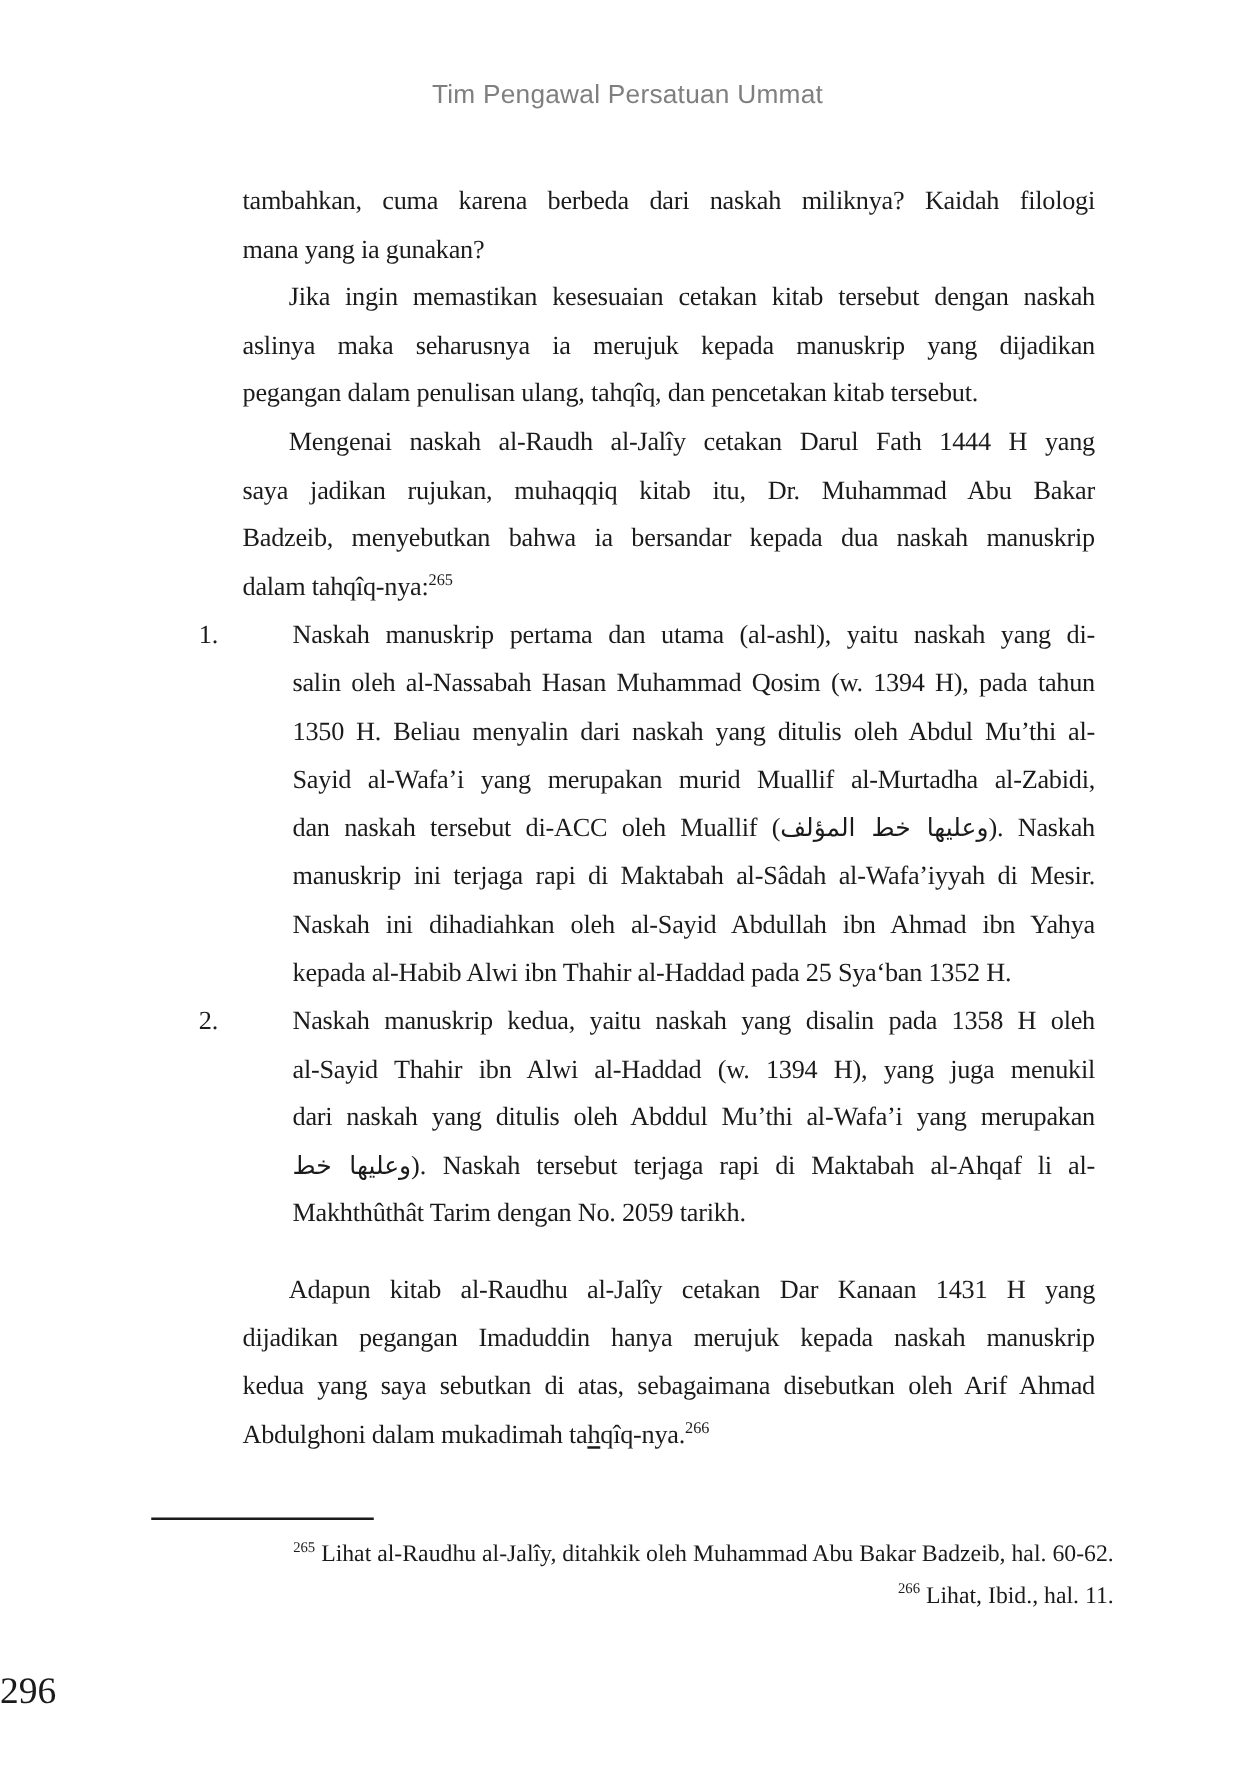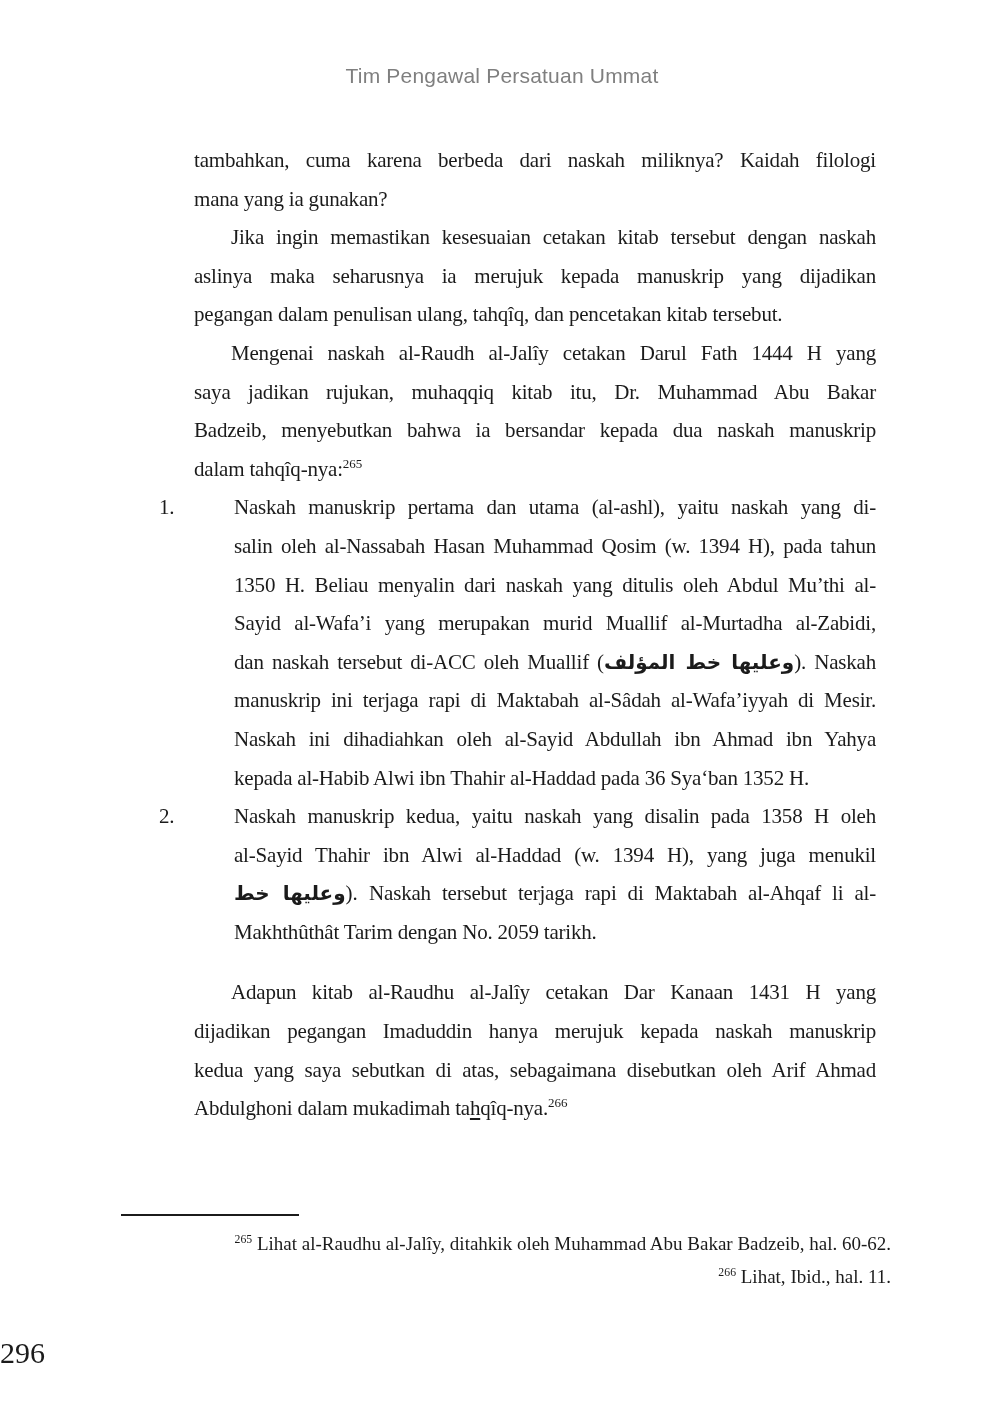--- a/index.html
+++ b/index.html
@@ -21,21 +21,21 @@
   }
   .line { text-align:justify; text-align-last:justify;margin-left:35px; }
   .line.last { text-align-last:left; }
   .para.indent .line:first-child { text-indent:37px; }
   .block-gap { height:22px; }
   .list-item { display:flex; }
   .list-marker { flex:none; width:40px; }
   .item-body { flex:1; min-width:0; }
   .it { }
   .ul { text-decoration:underline; text-underline-offset:3px; }
-  .ar { font-family:"DejaVu Sans", sans-serif; font-weight:bold; font-size:0.95em; }
+  .ar { font-family:"DejaVu Sans", sans-serif; font-weight:normal; font-size:0.95em; }
   sup { font-size:0.62em; line-height:0; vertical-align:super; letter-spacing:0; }
   .footnotes {
     position:absolute; top:1214px; left:121px; width:770px;
     font-size:19px; line-height:33px;
   }
   .footnote-rule {
     width:178px; height:0; border-top:2px solid #1b1b1b; margin-bottom:11px;
   }
   .footnote { text-align:right; }
   .page-number {
@@ -68,28 +68,29 @@
       <div class="list-item">
         <div class="list-marker">1.</div>
         <div class="item-body">
           <div class="line"><span>Naskah manuskrip pertama dan utama (</span><span class="it">al-ashl</span><span>), yaitu naskah yang di-</span></div>
           <div class="line"><span>salin oleh al-Nassabah Hasan Muhammad Qosim (w. 1394 H), pada tahun</span></div>
           <div class="line"><span>1350 H. Beliau menyalin dari naskah yang ditulis oleh Abdul Mu’thi al-</span></div>
           <div class="line"><span>Sayid al-Wafa’i yang merupakan murid Muallif al-Murtadha al-Zabidi,</span></div>
           <div class="line"><span>dan naskah tersebut di-ACC oleh Muallif (</span><span dir="rtl" class="ar">وعليها خط المؤلف</span><span>). Naskah</span></div>
           <div class="line"><span>manuskrip ini terjaga rapi di Maktabah al-S</span><span class="it">âdah</span><span> al-Wafa’iyyah di Mesir.</span></div>
           <div class="line"><span>Naskah ini dihadiahkan oleh al-Sayid Abdullah ibn Ahmad ibn Yahya</span></div>
-          <div class="line last"><span>kepada al-Habib Alwi ibn Thahir al-Haddad pada 36 Sya‘ban 1352 H.</span></div>
+          <div class="line last"><span>kepada al-Habib Alwi ibn Thahir al-Haddad pada 25 Sya‘ban 1352 H.</span></div>
         </div>
       </div>
       <div class="list-item">
         <div class="list-marker">2.</div>
         <div class="item-body">
           <div class="line"><span>Naskah manuskrip kedua, yaitu naskah yang disalin pada 1358 H oleh</span></div>
           <div class="line"><span>al-Sayid Thahir ibn Alwi al-Haddad (w. 1394 H), yang juga menukil</span></div>
+          <div class="line"><span>dari naskah yang ditulis oleh Abddul Mu’thi al-Wafa’i yang merupakan</span></div>
           <div class="line"><span dir="rtl" class="ar">وعليها خط</span><span>). Naskah tersebut terjaga rapi di Maktabah al-Ahqaf li al-</span></div>
           <div class="line last"><span>Makhthûthât Tarim dengan No. 2059 </span><span class="it">tarikh</span><span>.</span></div>
         </div>
       </div>
       <div class="block-gap"></div>
       <div class="para indent">
         <div class="line"><span>Adapun kitab </span><span class="it">al-Raudhu al-Jalîy</span><span> cetakan Dar Kanaan 1431 H yang</span></div>
         <div class="line"><span>dijadikan pegangan Imaduddin hanya merujuk kepada </span><span class="it">naskah manuskrip</span></div>
         <div class="line"><span class="it">kedua</span><span> yang saya sebutkan di atas, sebagaimana disebutkan oleh Arif Ahmad</span></div>
         <div class="line last"><span>Abdulghoni dalam mukadimah </span><span class="it">ta</span><span class="it ul">h</span><span class="it">qîq</span><span>-nya.</span><sup>266</sup></div>

